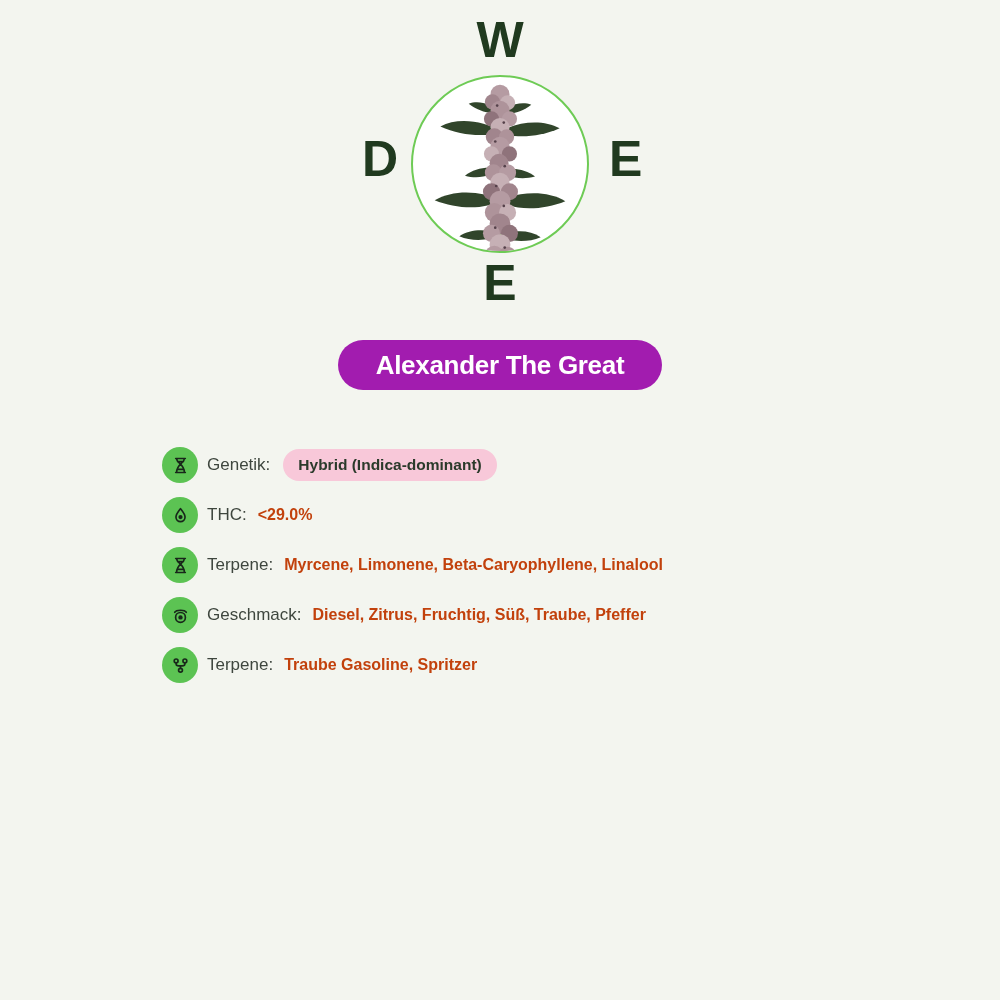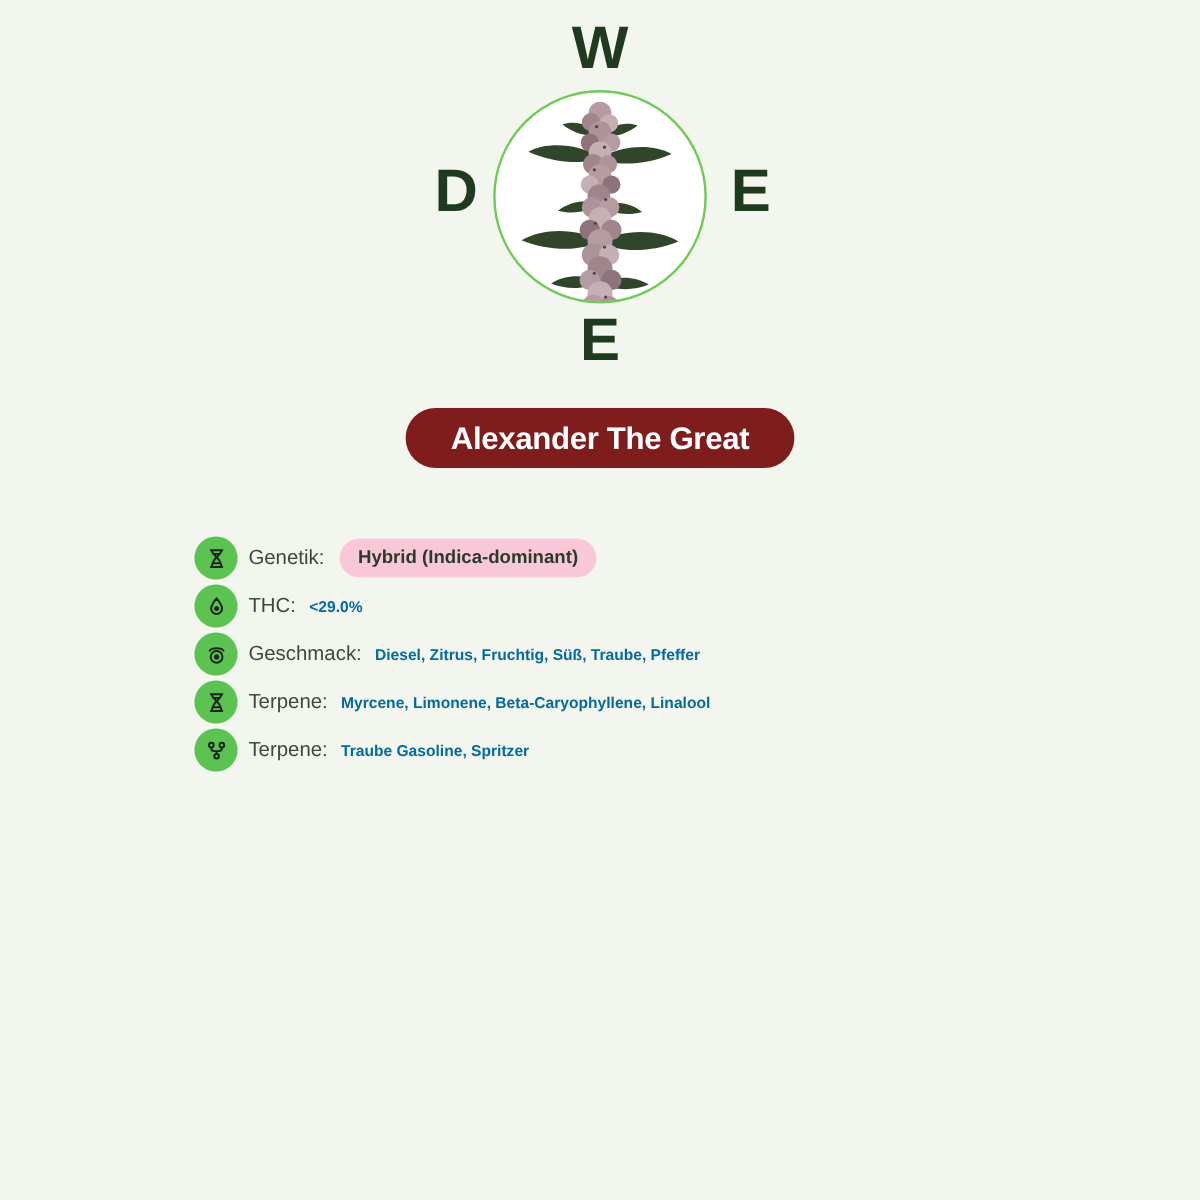--- a/index.html
+++ b/index.html
@@ -26,39 +26,39 @@
     position:absolute;left:411px;top:75px;
     width:178px;height:178px;border-radius:50%;
     background:#ffffff;border:2px solid #6ecb55;
     box-sizing:border-box;overflow:hidden;
     display:flex;justify-content:center;align-items:flex-end;
   }
   .photo-circle svg{display:block;margin-bottom:-8px;}
   .name-pill{
     position:absolute;left:338px;top:340px;
     width:324px;height:50px;border-radius:26px;
-    background:#7f1d1d;color:#ffffff;
+    background:#a21caf;color:#ffffff;
     display:flex;align-items:center;justify-content:center;
     font-weight:700;font-size:26px;letter-spacing:-0.3px;
     border:none;cursor:pointer;
     font-family:"Liberation Sans",sans-serif;
   }
   .info-list{
     position:absolute;left:162px;top:447px;
-    display:flex;flex-direction:column;gap:4px;
+    display:flex;flex-direction:column;gap:14px;
   }
   .info-row{display:flex;align-items:center;gap:9px;height:36px;}
   .icon-circle{
     width:36px;height:36px;border-radius:50%;
     background:#5cc353;color:#18271a;
     display:flex;align-items:center;justify-content:center;
     flex:none;
   }
   .label{font-size:17px;color:#3e463e;white-space:nowrap;}
-  .value{font-size:13px;font-weight:700;color:#0369a1;margin-left:2px;white-space:nowrap;}
+  .value{font-size:16px;font-weight:700;color:#c2410c;margin-left:2px;white-space:nowrap;}
   .badge{
     background:#f8c8d9;border-radius:17px;
     padding:7px 15px;font-size:15.5px;font-weight:700;color:#2b3a2b;
     margin-left:4px;white-space:nowrap;
   }
 </style>
 </head>
 <body>
 
 <div class="letter letter-w">W</div>
@@ -141,38 +141,38 @@
         <path d="M12 4.2 C10 6.8 6.8 10.6 6.8 13.8 A5.2 5.2 0 0 0 17.2 13.8 C17.2 10.6 14 6.8 12 4.2 Z" fill="none" stroke="currentColor" stroke-width="1.9" stroke-linejoin="round"></path>
         <circle cx="12" cy="13.8" r="2.4" fill="currentColor"></circle>
       </svg>
     </span>
     <span class="label">THC:</span>
     <span class="value">&lt;29.0%</span>
   </div>
 
   <div class="info-row">
     <span class="icon-circle">
+      <svg width="21" height="21" viewBox="0 0 24 24" fill="none" stroke="currentColor" stroke-width="1.9" stroke-linecap="round" stroke-linejoin="round">
+        <path d="M6.5 4 H17.5 M6.5 20 H17.5 M7.5 4 C7.5 9.5 16.5 10.5 16.5 20 M16.5 4 C16.5 9.5 7.5 10.5 7.5 20 M8.6 7.5 H15.4 M8.6 16.5 H15.4"></path>
+      </svg>
+    </span>
+    <span class="label">Terpene:</span>
+    <span class="value">Myrcene, Limonene, Beta-Caryophyllene, Linalool</span>
+  </div>
+
+  <div class="info-row">
+    <span class="icon-circle">
       <svg width="21" height="21" viewBox="0 0 24 24">
         <circle cx="12" cy="14.2" r="5.6" fill="none" stroke="currentColor" stroke-width="1.9"></circle>
         <circle cx="12" cy="14.2" r="2.5" fill="currentColor"></circle>
         <path d="M5.4 8.3 C7.2 5.2 16.8 5.2 18.6 8.3" fill="none" stroke="currentColor" stroke-width="1.9" stroke-linecap="round"></path>
       </svg>
     </span>
     <span class="label">Geschmack:</span>
     <span class="value">Diesel, Zitrus, Fruchtig, Süß, Traube, Pfeffer</span>
-  </div>
-
-  <div class="info-row">
-    <span class="icon-circle">
-      <svg width="21" height="21" viewBox="0 0 24 24" fill="none" stroke="currentColor" stroke-width="1.9" stroke-linecap="round" stroke-linejoin="round">
-        <path d="M6.5 4 H17.5 M6.5 20 H17.5 M7.5 4 C7.5 9.5 16.5 10.5 16.5 20 M16.5 4 C16.5 9.5 7.5 10.5 7.5 20 M8.6 7.5 H15.4 M8.6 16.5 H15.4"></path>
-      </svg>
-    </span>
-    <span class="label">Terpene:</span>
-    <span class="value">Myrcene, Limonene, Beta-Caryophyllene, Linalool</span>
   </div>
 
   <div class="info-row">
     <span class="icon-circle">
       <svg width="21" height="21" viewBox="0 0 24 24" fill="none" stroke="currentColor" stroke-width="1.9" stroke-linecap="round" stroke-linejoin="round">
         <circle cx="7" cy="6.8" r="2.2"></circle>
         <circle cx="17" cy="6.8" r="2.2"></circle>
         <circle cx="12" cy="17.4" r="2.2"></circle>
         <path d="M7 9 V10.3 C7 12.1 8.6 12.5 10 12.5 H12 M17 9 V10.3 C17 12.1 15.4 12.5 14 12.5 H12 M12 12.5 V15.2"></path>
       </svg>

